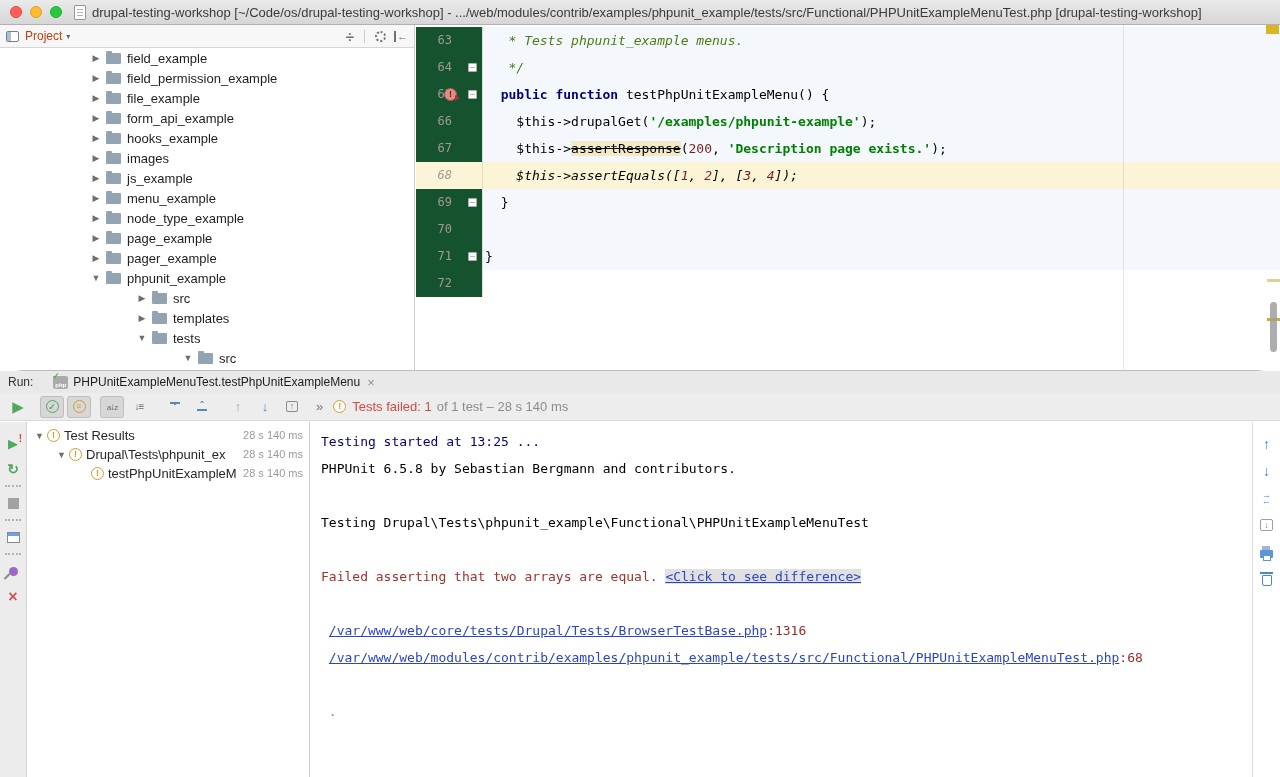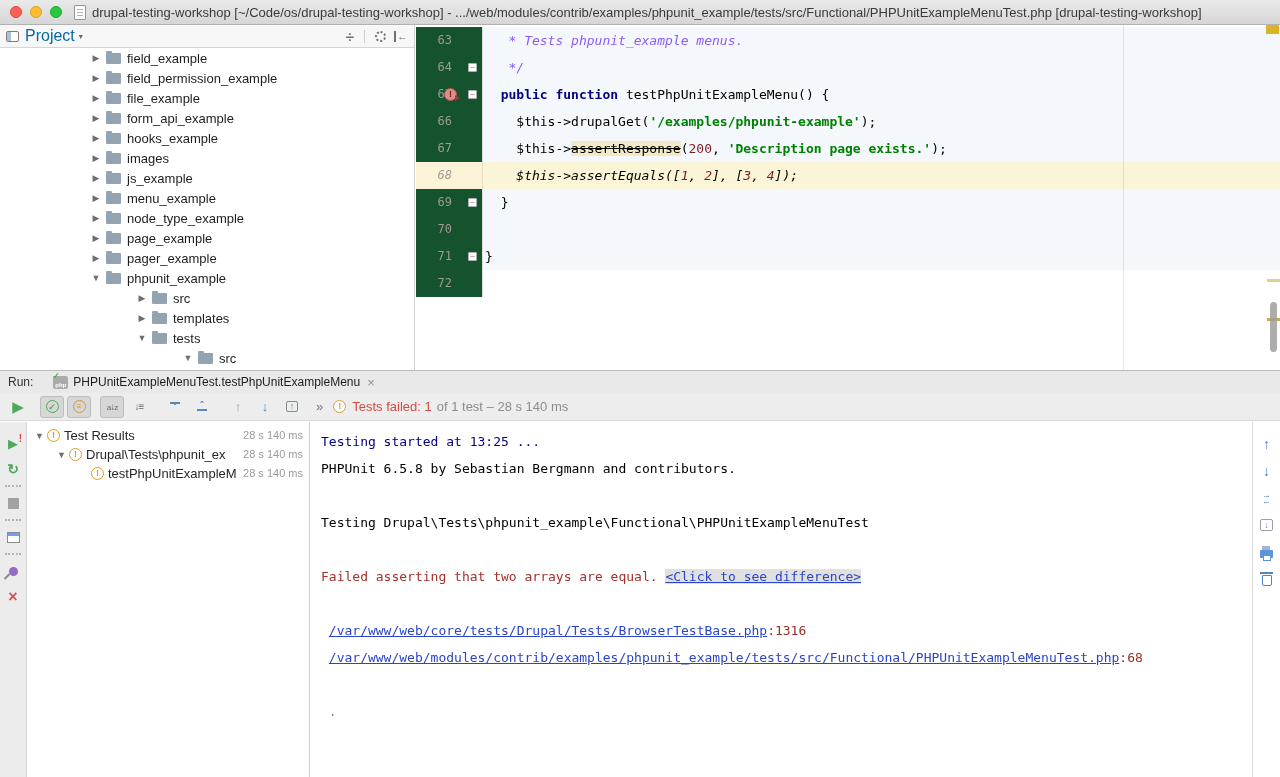--- a/index.html
+++ b/index.html
@@ -23,21 +23,21 @@
 
   
   #project-panel { position:absolute; left:0; top:25px; width:415px; height:345px;
     background:#fff; border-right:1px solid #d0d0d0; }
   #project-header { height:23px; border-bottom:1px solid #d6d6d6; background:#f7f7f7;
     display:flex; align-items:center; padding:0 6px; }
   .panel-win-icon { width:13px; height:11px; border:1px solid #7d7d7d; border-radius:2px;
     position:relative; margin-right:6px; background:#fff; }
   .panel-win-icon::before { content:""; position:absolute; left:0; top:0; width:4px; height:9px;
     background:#a9c0d8; }
-  #project-title { font-size:16px; color:#0369a1; }
+  #project-title { font-size:12px; color:#c2410c; }
   .dd-arrow { font-size:8px; color:#666; margin-left:4px; }
   #project-header .spacer { flex:1; }
   .hdr-ico { color:#707070; font-size:13px; margin-left:10px; cursor:default; }
   .icon-collapse-panels { font-size:15px; font-weight:bold; }
   .hdr-sep { width:1px; height:13px; background:#cdcdcd; margin-left:10px; }
   .gear-icon { width:11px; height:11px; border:2px dotted #6f6f6f; border-radius:50%;
     display:inline-block; margin-left:10px; }
   .icon-hide-panel { display:inline-flex; align-items:center; margin-left:8px; color:#707070; }
   .icon-hide-panel .bar{ width:2px; height:11px; background:#707070; margin-right:1px; }
   .icon-hide-panel .arr{ font-size:11px; line-height:11px; }
@@ -67,37 +67,37 @@
   .fold-box { position:absolute; left:52px; top:9px; width:9px; height:9px; background:#fdfdfd;
     border:1px solid #aeaeae; border-radius:1px; font-size:8px; line-height:6px; color:#6b6b6b;
     text-align:center; }
   .fail-run-icon { position:absolute; left:28px; top:7px; width:13px; height:13px;
     border-radius:50%; background:#dc8e88; border:1px solid #bb544d; color:#70201b;
     font-size:9px; font-weight:bold; text-align:center; line-height:11px; }
   .fail-run-icon::after { content:""; position:absolute; right:-4px; bottom:-1px; width:0; height:0;
     border-left:5px solid #a33a33; border-top:3px solid transparent; border-bottom:3px solid transparent; }
   .code-row pre { font-family:"DejaVu Sans Mono", monospace; font-size:13px; line-height:27px;
     padding-left:2px; white-space:pre; }
-  .c-com { color:#8b5cf6; font-style:italic; }
+  .c-com { color:#4d7c0f; font-style:italic; }
   .c-kw  { color:#000080; font-weight:bold; }
   .c-pln { color:#000; }
   .c-str { color:#008000; font-weight:bold; }
   .c-num { color:#7f1d1d; }
   .c-dep { color:#000; text-decoration:line-through; background:#f3e9c6; }
   #margin-guide { position:absolute; left:707px; top:0; width:1px; height:345px;
     background:rgba(0,0,0,0.09); }
   #err-stripe-corner { position:absolute; right:1px; top:0; width:13px; height:9px; background:#d9b424; }
   .stripe-mark { position:absolute; right:0; width:13px; height:3px; background:#ddd094; }
   #scroll-thumb { position:absolute; right:3px; top:277px; width:7px; height:50px;
     background:#9f9f9f; border-radius:4px; opacity:.85; }
   .stripe-gold { background:#cdaf2e; }
 
   
   #run-panel { position:absolute; left:0; top:370px; width:1280px; height:407px;
-    border-top:1px solid #bcbcbc; background:#fff; }
+    border-top:1px solid #bcbcbc; background:#fff;border-radius:23px; }
   #run-tabbar { height:22px; background:#e9e9e9; display:flex; align-items:center;
     font-size:12px; color:#333; }
   #run-label { margin-left:8px; }
   #run-tab { display:flex; align-items:center; margin-left:14px; height:22px; padding:0 6px;
     background:#e9e9e9; }
   .php-badge { width:15px; height:13px; background:#ababab; border-radius:2px; position:relative;
     margin-right:5px; flex:none; }
   .php-badge .php-txt { position:absolute; left:0; right:0; bottom:0; font-size:6px; font-weight:bold;
     color:#fff; text-align:center; line-height:8px; }
   .php-badge .chk { position:absolute; left:-1px; top:-5px; color:#4caf50; font-size:9px; font-weight:bold; }

